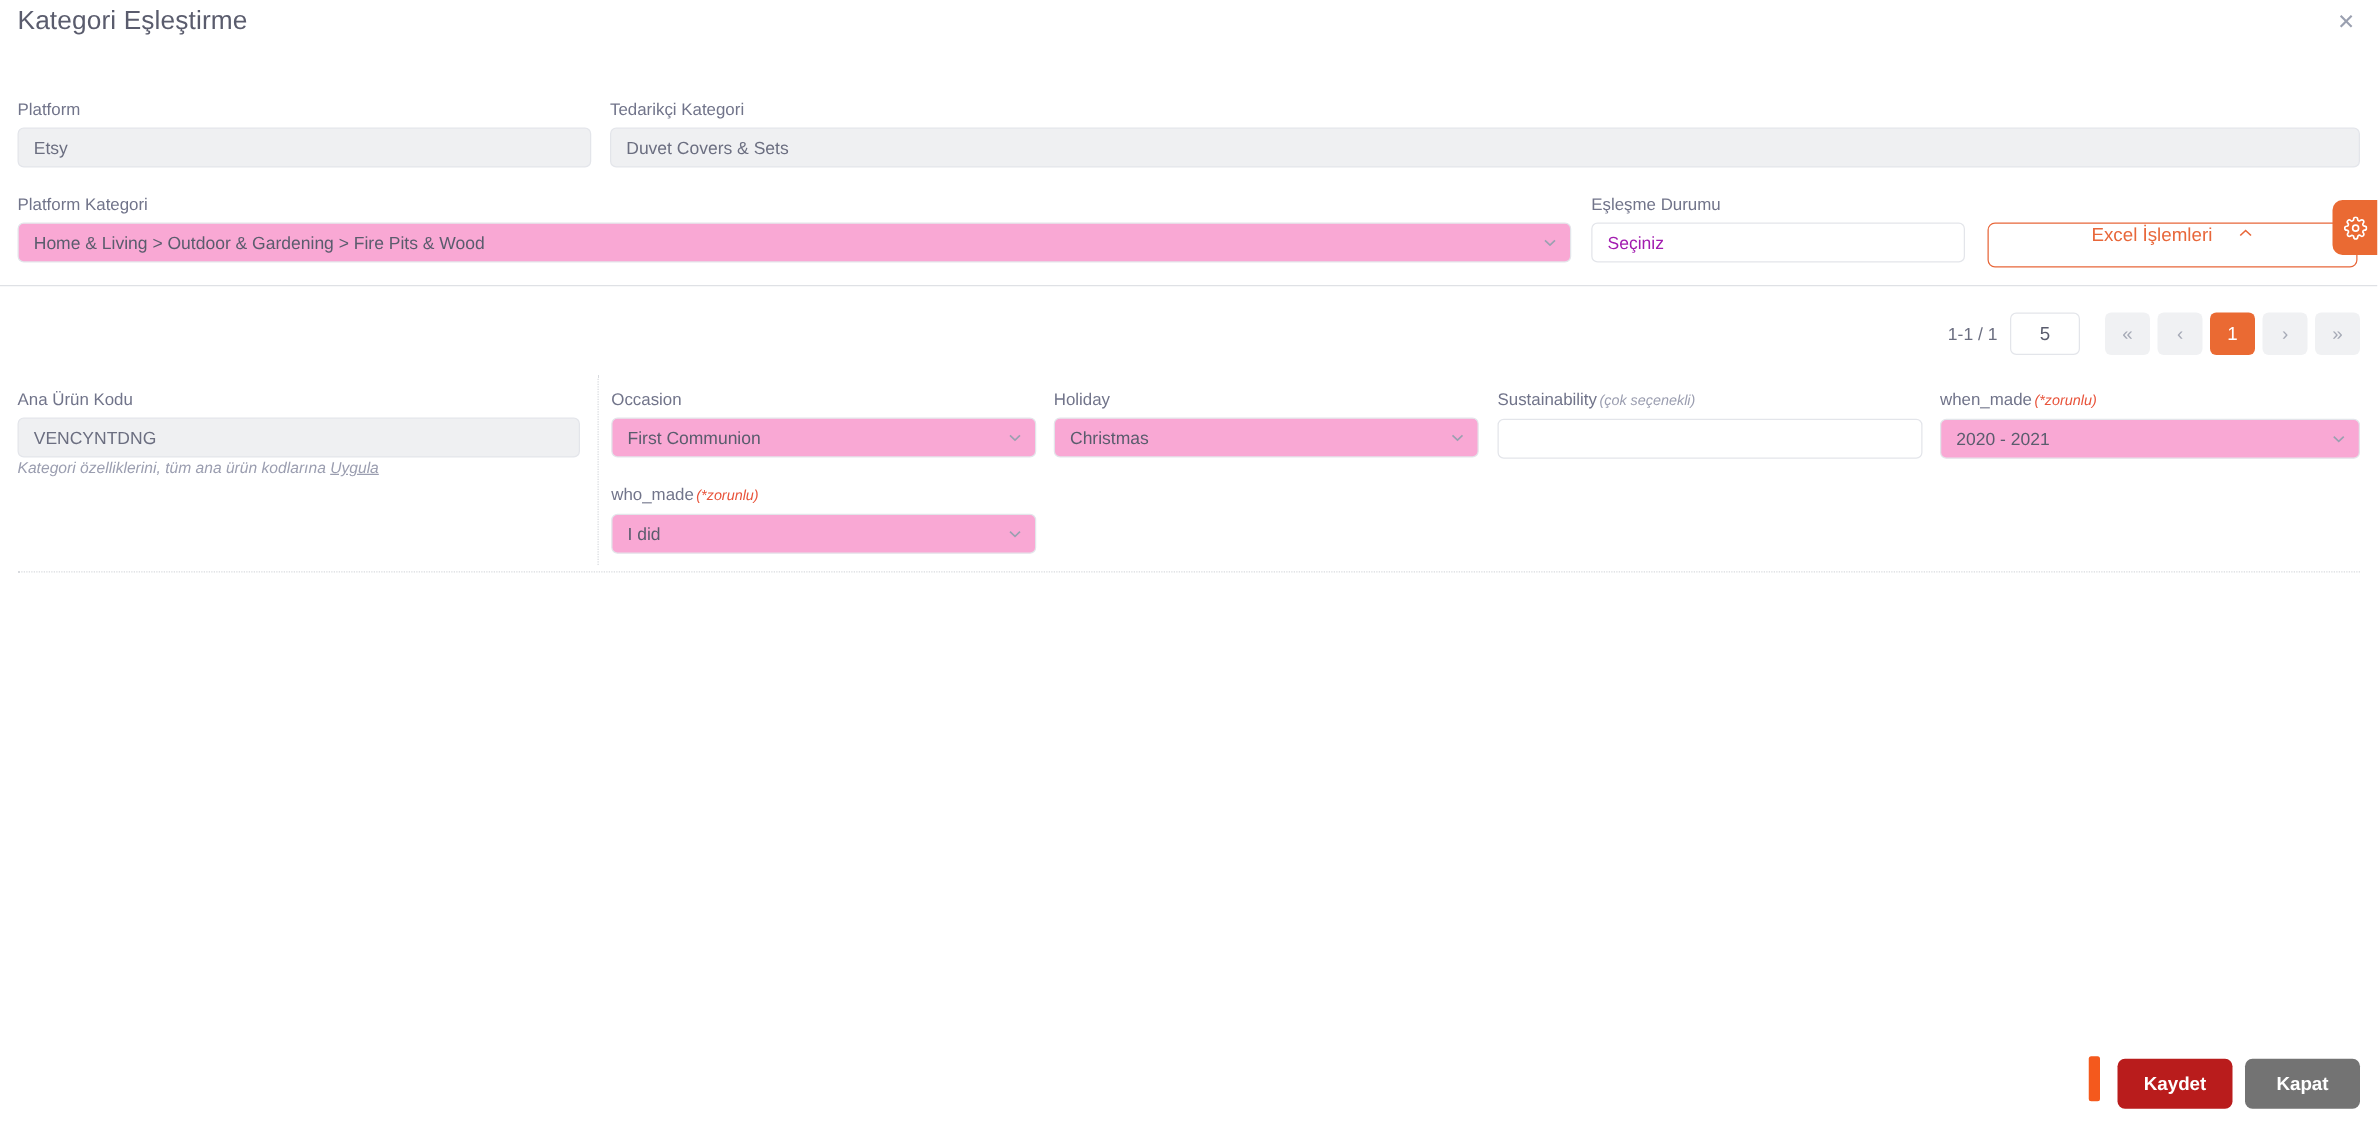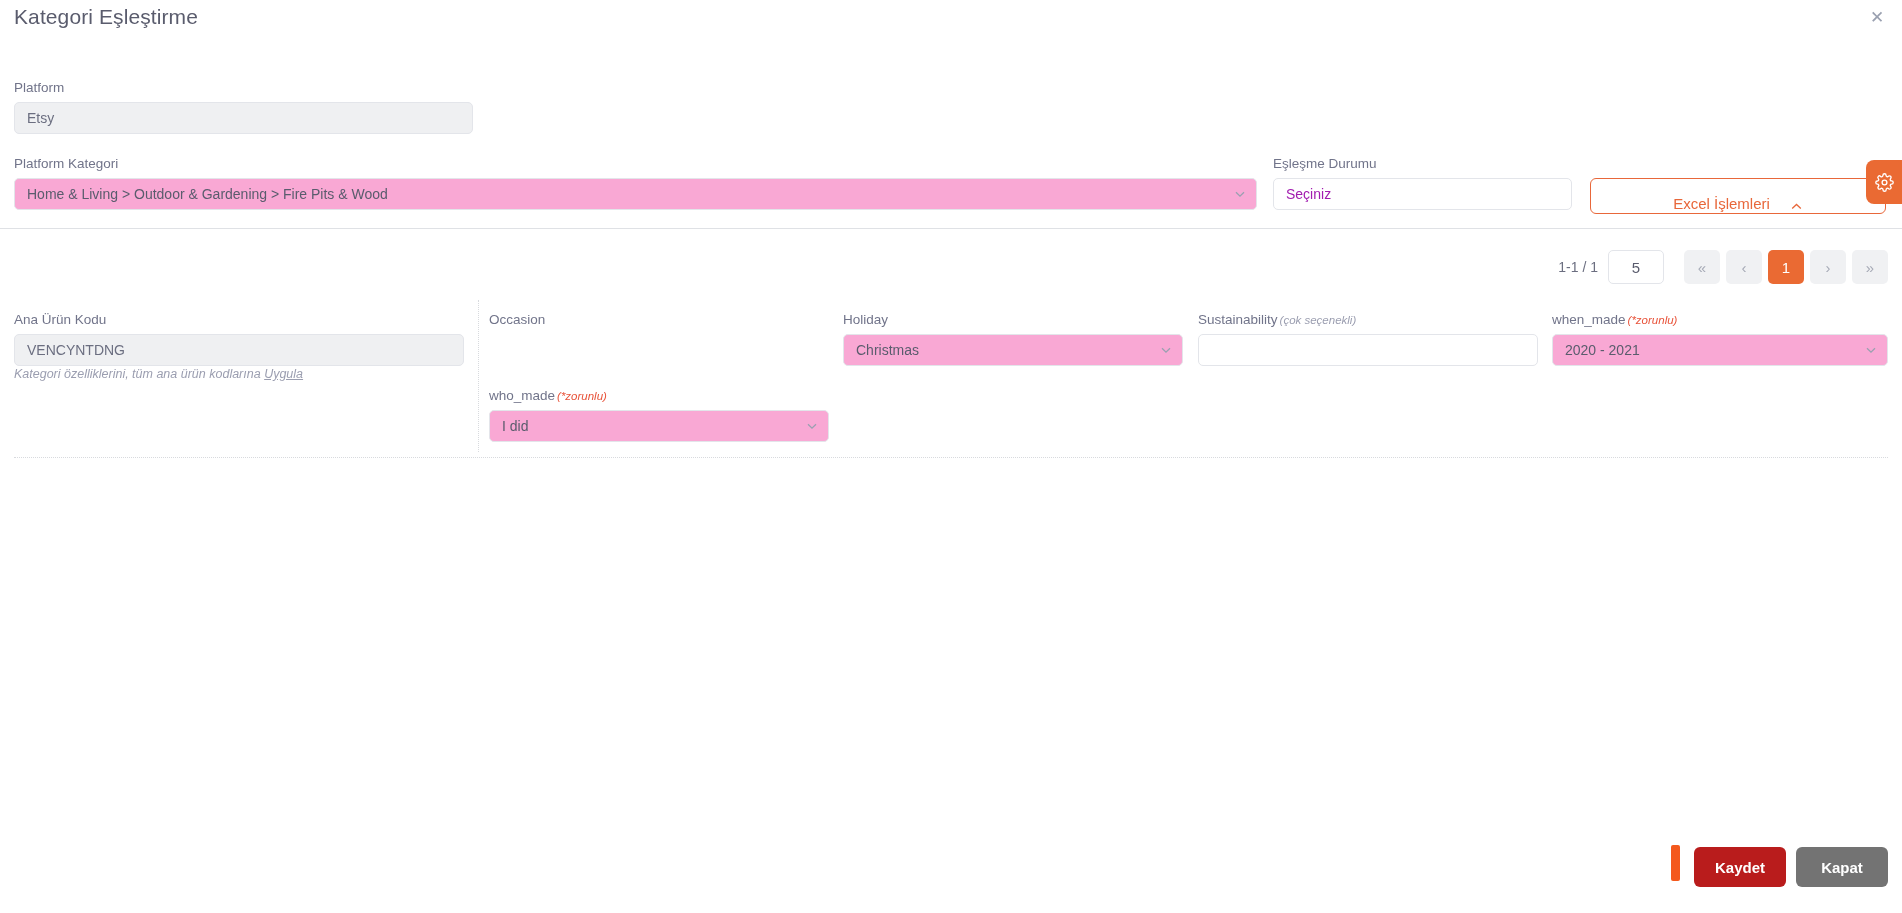--- a/index.html
+++ b/index.html
@@ -118,21 +118,21 @@
     position: absolute;
     left: 1590px; top: 178px;
     width: 296px; height: 36px;
     border: 1px solid #e8673a;
     border-radius: 6px;
     background: #fff;
     color: #e8673a;
     font-size: 15px;
     font-family: "Liberation Sans", sans-serif;
     display: flex;
-    align-items: flex-end;
+    align-items: flex-start;
     justify-content: center;
     gap: 20px;
     cursor: pointer;
     z-index: 3;
   }
   .excel-btn .chev { display:block; width:13px; height:13px; color:#e8673a; }
 
   .gear-tab {
     position: absolute;
     right: 0; top: 160px;
@@ -275,20 +275,24 @@
 <div class="page">
 
   <div class="modal-title">Kategori Eşleştirme</div>
   <button class="close-btn">✕</button>
 
   <div class="f-platform">
     <div class="field-label">Platform</div>
     <div class="input-box readonly">Etsy</div>
   </div>
 
+  <div class="f-supplier">
+    <div class="field-label">Tedarikçi Kategori</div>
+    <div class="input-box readonly">Duvet Covers &amp; Sets</div>
+  </div>
 
   <div class="f-platcat">
     <div class="field-label">Platform Kategori</div>
     <div class="select-box">
       <span>Home &amp; Living &gt; Outdoor &amp; Gardening &gt; Fire Pits &amp; Wood</span>
       <span class="caret">
         <svg viewBox="0 0 12 12" width="12" height="12" fill="none" stroke="currentColor" stroke-width="1.3">
             <path d="M2 4.3 L6 8.1 L10 4.3"></path>
           </svg>
       </span>
@@ -336,20 +340,28 @@
   </div>
 
   <div class="apply-note">
     <span>Kategori özelliklerini, tüm ana ürün kodlarına </span><a>Uygula</a>
   </div>
 
   <div class="divider-vert"></div>
 
   <div class="f-occasion">
     <div class="field-label">Occasion</div>
+    <div class="select-box">
+      <span>First Communion</span>
+      <span class="caret">
+        <svg viewBox="0 0 12 12" width="12" height="12" fill="none" stroke="currentColor" stroke-width="1.3">
+            <path d="M2 4.3 L6 8.1 L10 4.3"></path>
+          </svg>
+      </span>
+    </div>
   </div>
 
   <div class="f-holiday">
     <div class="field-label">Holiday</div>
     <div class="select-box">
       <span>Christmas</span>
       <span class="caret">
         <svg viewBox="0 0 12 12" width="12" height="12" fill="none" stroke="currentColor" stroke-width="1.3">
             <path d="M2 4.3 L6 8.1 L10 4.3"></path>
           </svg>

